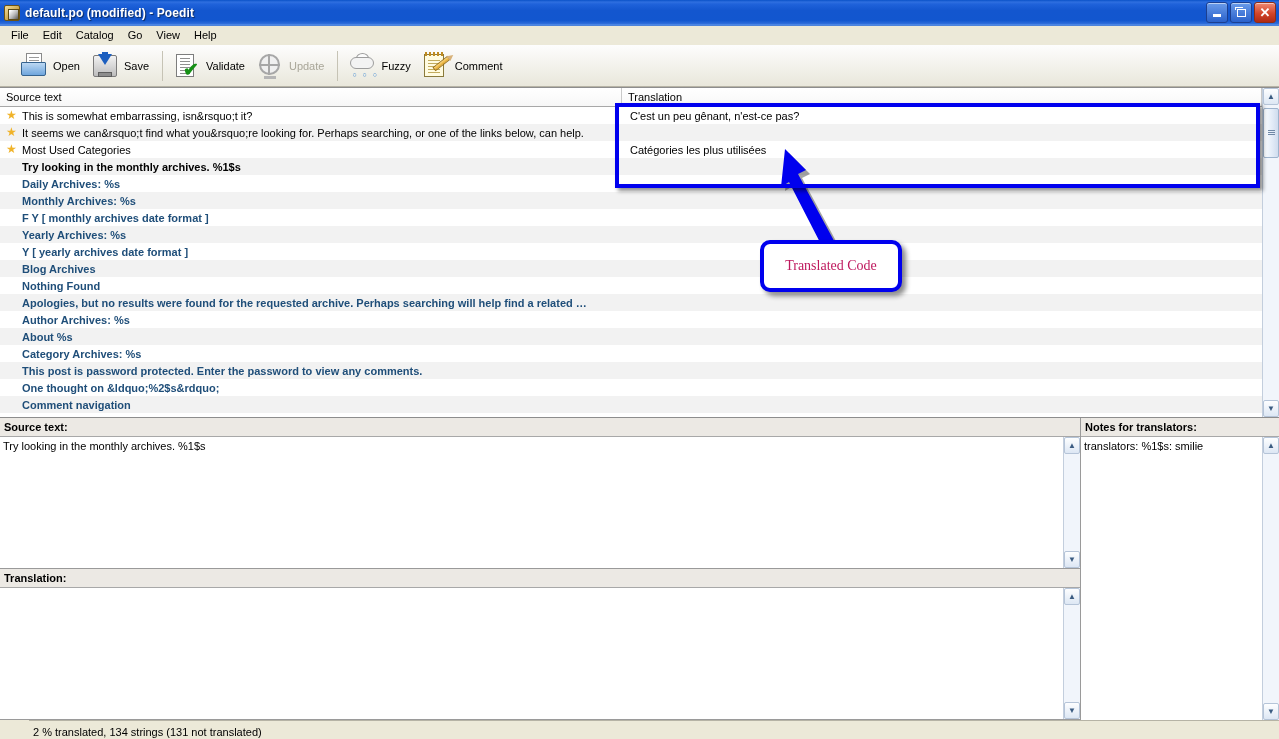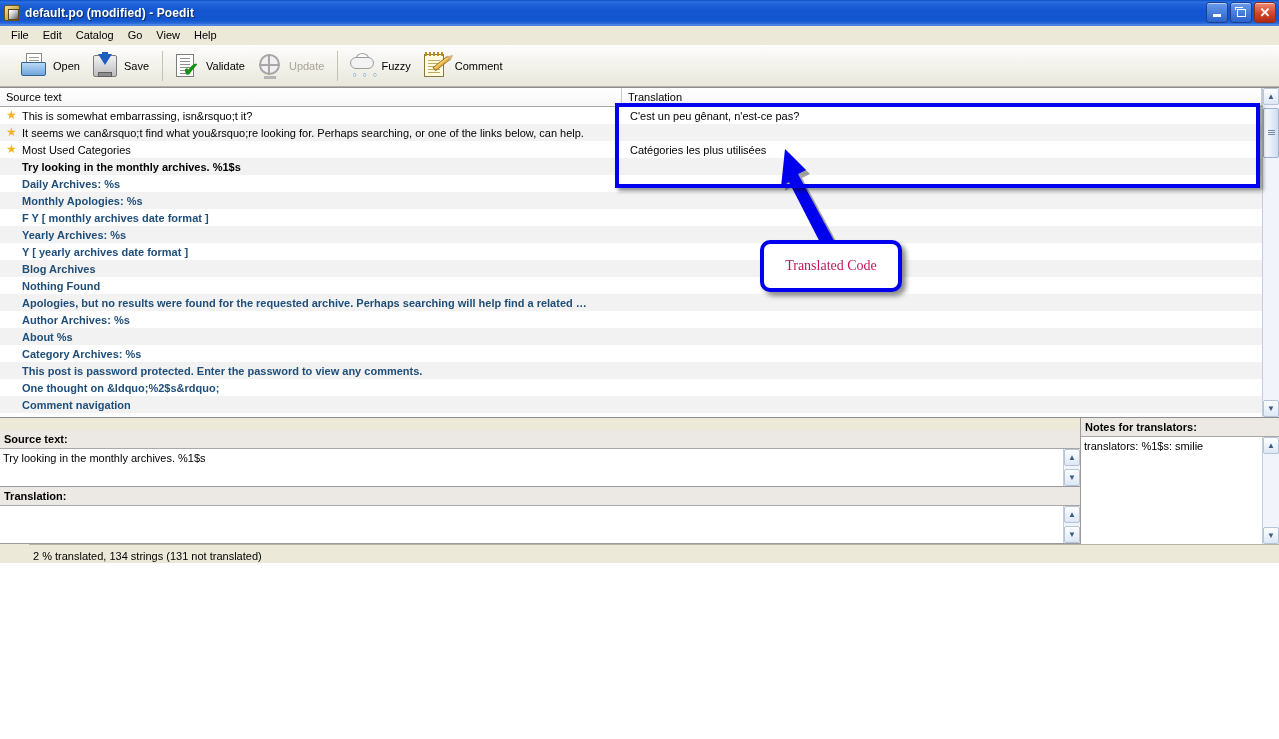--- a/index.html
+++ b/index.html
@@ -6,21 +6,21 @@
   html, body {
     margin: 0; padding: 0;
     width: 1279px; height: 739px;
     overflow: hidden;
     font-family: "Liberation Sans", sans-serif;
     font-size: 11px;
     background: #ffffff;
   }
   #app {
     position: relative;
-    width: 1279px; height: 563px;
+    width: 1279px; height: 739px;
     background: #ece9d8;
     display: flex; flex-direction: column;
   }
 
   
   .titlebar {
     height: 26px; flex: 0 0 26px;
     background: linear-gradient(to bottom,
        #0a52c8 0%, #2f6fe0 8%, #1f62da 16%, #1356cf 40%,
        #1256cf 78%, #2a6ad9 90%, #5e95ea 97%, #2c64c2 100%);
@@ -259,21 +259,21 @@
     display:flex; align-items:center; justify-content:center;
   }
   .sb-grip { width:7px; height:6px;
     background: repeating-linear-gradient(to bottom,#6f88a6 0 1px,transparent 1px 2px); }
 
   
   .bottom {
     flex:1 1 auto; display:flex; min-height:0;
     border-top:1px solid #8d8d8d;
   }
-  .left-col { flex:1 1 auto; display:flex; flex-direction:column; min-width:0;margin-top:12px; }
+  .left-col { flex:1 1 auto; display:flex; flex-direction:column; min-width:0; }
   .pane-label {
     height:19px; flex:0 0 19px;
     background:#ece9e4; border-bottom:1px solid #a8a8a8;
     font-size:11px; font-weight:bold; color:#000;
     padding:3px 0 0 4px;
   }
   .pane-body {
     flex:1 1 auto; background:#fff; display:flex; min-height:0;
     border-bottom:1px solid #9a9a9a;
   }
@@ -455,21 +455,21 @@
           <div class="row">
             <div class="cell-src">
               <span class="star empty">★</span>
               <span class="txt-untrans">Daily Archives: %s</span>
             </div>
             <div class="cell-trn"></div>
           </div>
           <div class="row alt">
             <div class="cell-src">
               <span class="star empty">★</span>
-              <span class="txt-untrans">Monthly Apologies: %s</span>
+              <span class="txt-untrans">Monthly Archives: %s</span>
             </div>
             <div class="cell-trn"></div>
           </div>
           <div class="row">
             <div class="cell-src">
               <span class="star empty">★</span>
               <span class="txt-untrans">F Y  [ monthly archives date format ]</span>
             </div>
             <div class="cell-trn"></div>
           </div>

